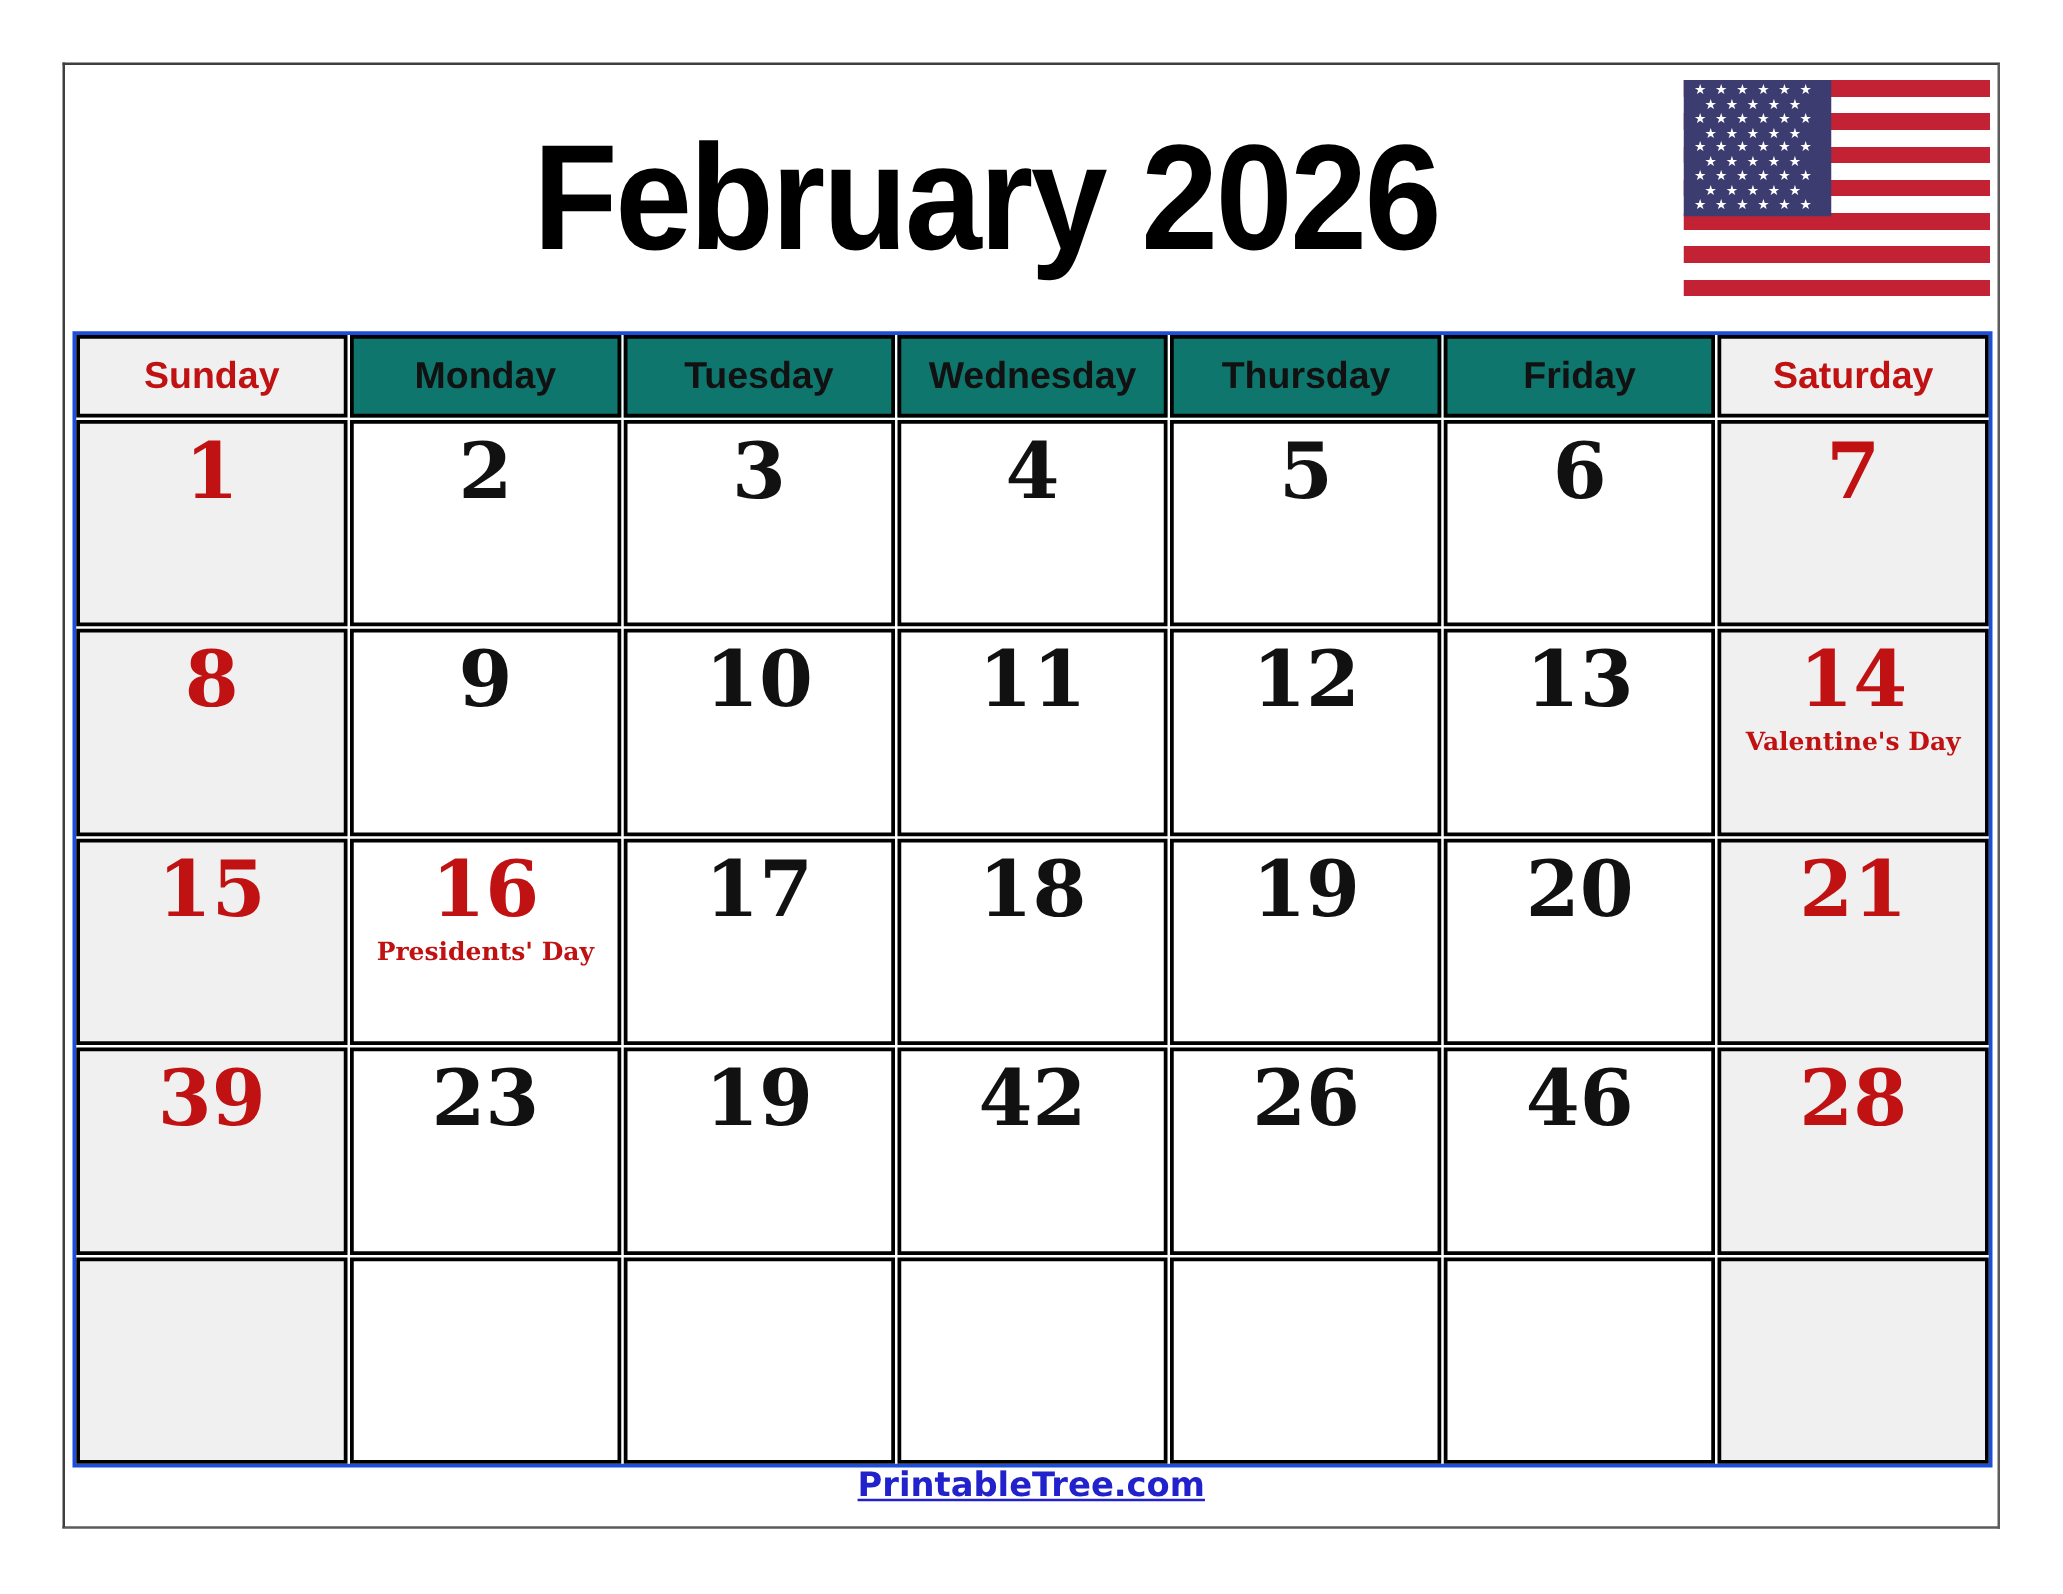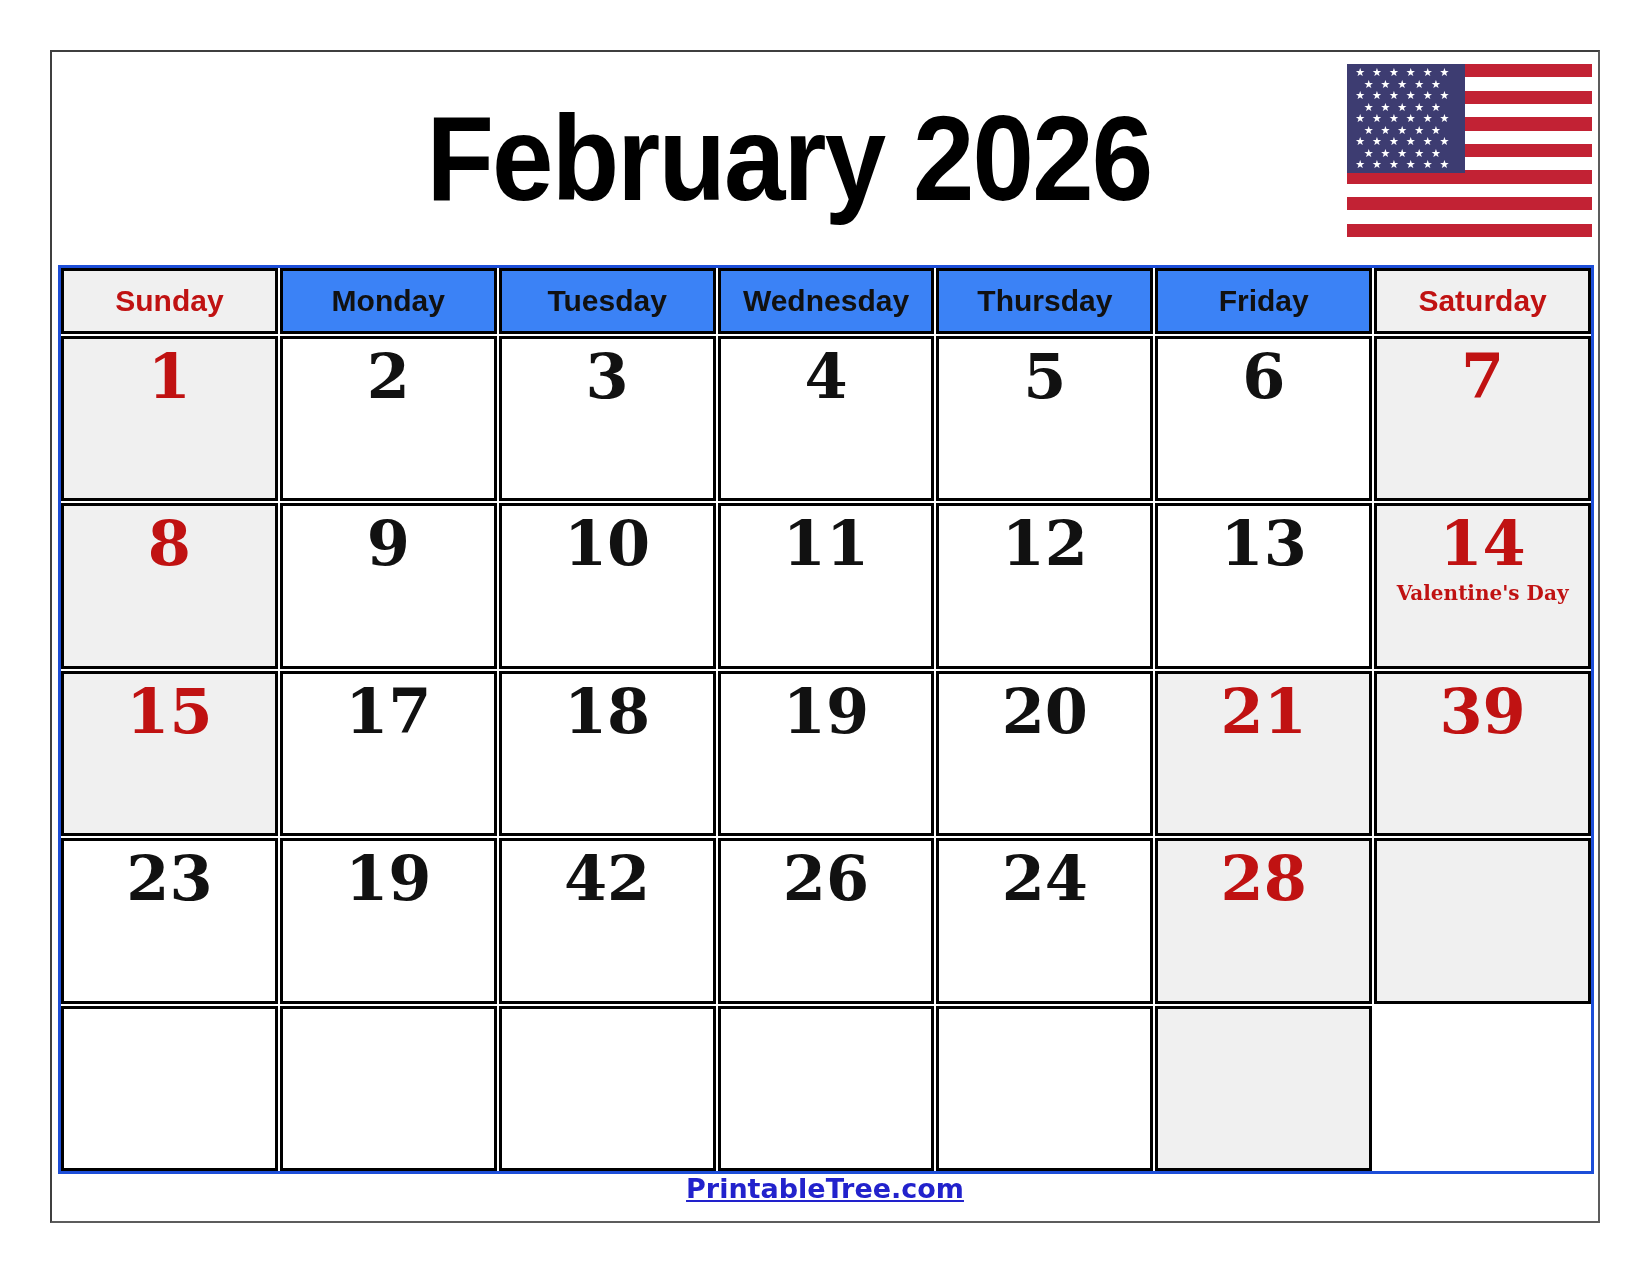--- a/index.html
+++ b/index.html
@@ -79,21 +79,21 @@
     width: 1536px; height: 909px;
     border: 3px solid #1d4ed8;
     background: #ffffff;
     display: grid;
     grid-template-columns: repeat(7, 1fr);
     grid-template-rows: 66px repeat(5, 1fr);
     gap: 2px;
   }
   .wd-cell {
     border: 3px solid #000000;
-    background: #3b82f6;
+    background: #0f766e;
     display: flex;
     align-items: center;
     justify-content: center;
     font-size: 30px;
     font-weight: 700;
     color: #111111;
   }
   .day-cell {
     border: 3px solid #000000;
     background: #ffffff;
@@ -208,20 +208,24 @@
         <div class="day-num">13</div>
       </div>
       <div class="day-cell weekend">
         <div class="day-num red">14</div>
         <div class="holiday">Valentine's Day</div>
       </div>
       <div class="day-cell weekend">
         <div class="day-num red">15</div>
       </div>
       <div class="day-cell">
+        <div class="day-num red">16</div>
+        <div class="holiday">Presidents' Day</div>
+      </div>
+      <div class="day-cell">
         <div class="day-num">17</div>
       </div>
       <div class="day-cell">
         <div class="day-num">18</div>
       </div>
       <div class="day-cell">
         <div class="day-num">19</div>
       </div>
       <div class="day-cell">
         <div class="day-num">20</div>
@@ -238,21 +242,21 @@
       <div class="day-cell">
         <div class="day-num">19</div>
       </div>
       <div class="day-cell">
         <div class="day-num">42</div>
       </div>
       <div class="day-cell">
         <div class="day-num">26</div>
       </div>
       <div class="day-cell">
-        <div class="day-num">24</div>
+        <div class="day-num">46</div>
       </div>
       <div class="day-cell weekend">
         <div class="day-num red">28</div>
       </div>
       <div class="day-cell weekend">
         <div class="day-num"></div>
       </div>
       <div class="day-cell">
         <div class="day-num"></div>
       </div>

